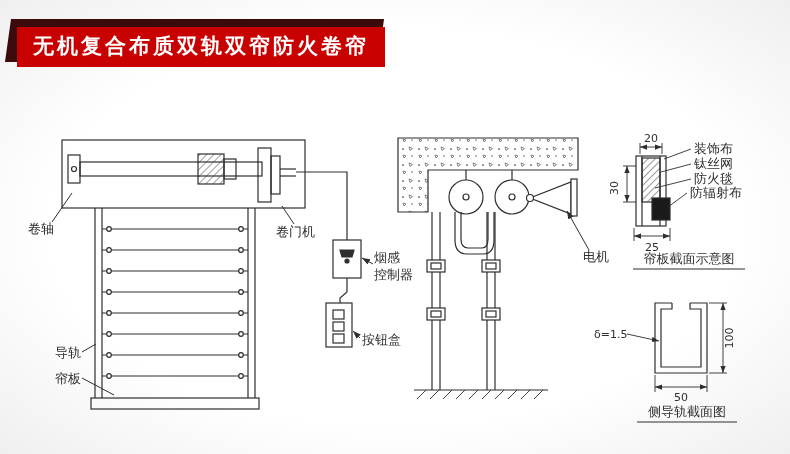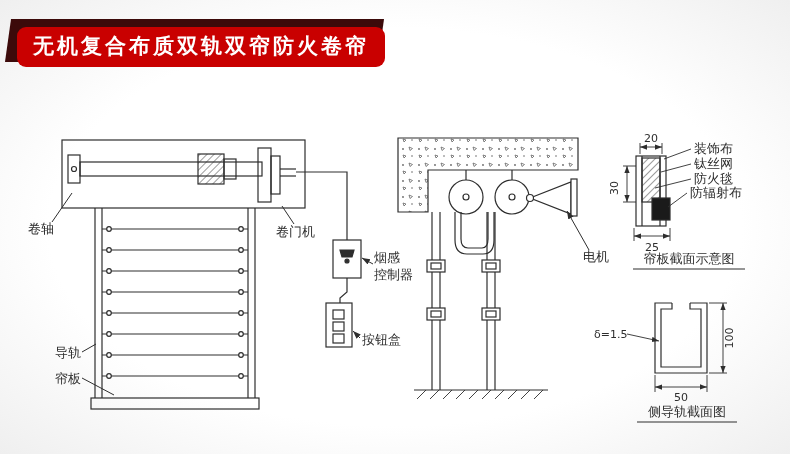--- a/index.html
+++ b/index.html
@@ -8,21 +8,21 @@
     background:radial-gradient(ellipse at center,#ffffff 62%,#efefef 100%);
     font-family:"DejaVu Sans","Liberation Sans",sans-serif;
   }
   .banner{position:absolute;left:17px;top:27px;}
   .banner-shadow{
     position:absolute;left:-9px;top:-8px;width:calc(100% + 5px);height:calc(100% + 3px);
     background:#3c0a0a;transform:skewX(-8deg);
   }
   .banner-main{
     position:relative;background:#c90000;color:#ffffff;font-weight:bold;
-    font-size:21px;letter-spacing:3px;padding:5px 16px 7px 16px;white-space:nowrap;border-radius:9px;
+    font-size:21px;letter-spacing:3px;padding:5px 16px 7px 16px;white-space:nowrap;
   }
   svg{position:absolute;left:0;top:0;}
   text{fill:#2e2e2e;}
   .lbl{font-size:13px;}
   .dim{font-size:11px;}
   .ttl{font-size:13px;}
 </style>
 </head>
 <body>
 

